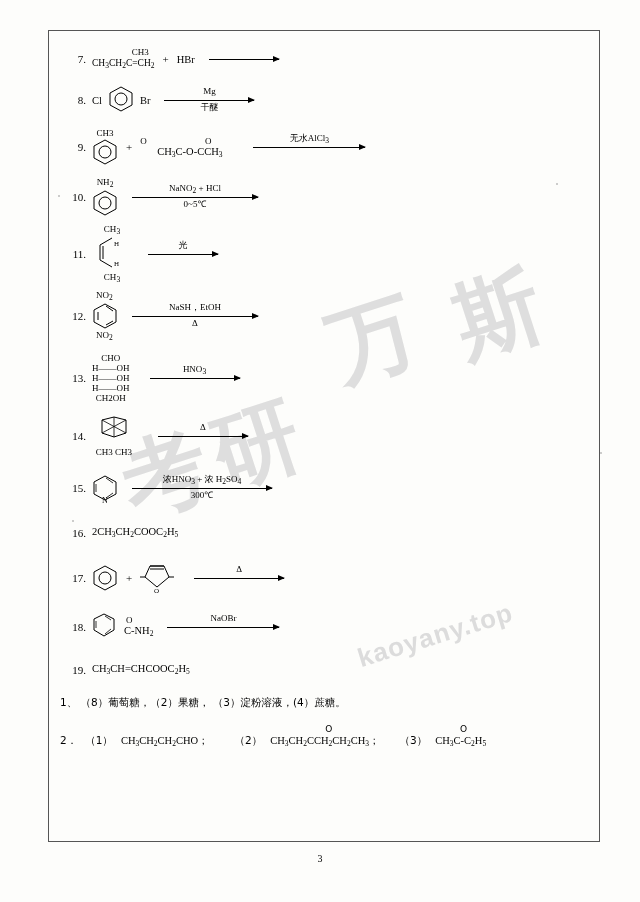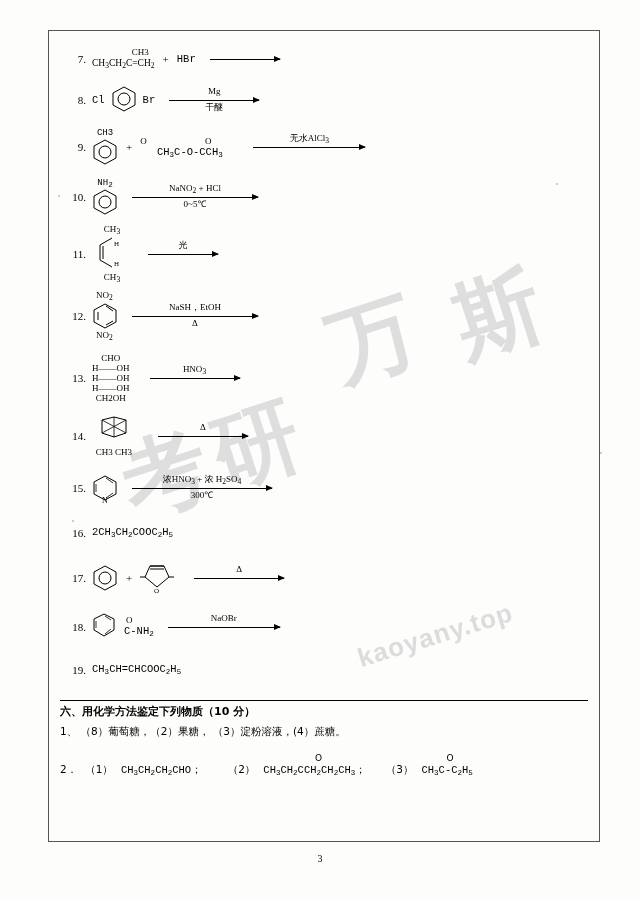--- a/index.html
+++ b/index.html
@@ -57,21 +57,21 @@
   }
   .num{
     width:26px;
     flex:0 0 26px;
     text-align:right;
     padding-right:6px;
     font-size:11px;
     font-family:"Liberation Serif", serif;
   }
   .body{flex:1 1 auto;display:flex;align-items:center;gap:6px;flex-wrap:nowrap;}
-  .formula{font-family:Liberation Mono, monospace;font-size:10.5px;white-space:nowrap;}
+  .formula{font-family:Liberation Serif, serif;font-size:10.5px;white-space:nowrap;}
   sub{font-size:7.5px;vertical-align:-0.25em;}
   .plus{font-size:11px;padding:0 2px;}
 
   
   .arrow{
     position:relative;
     display:inline-block;
     min-width:90px;
     height:26px;
     margin:0 8px;
@@ -393,21 +393,20 @@
       </div>
     </div>
 
     <div class="rxn" style="min-height:36px;">
       <div class="num">19.</div>
       <div class="body">
         <span class="formula">CH<sub>3</sub>CH=CHCOOC<sub>2</sub>H<sub>5</sub></span>
       </div>
     </div>
 
-    <div class="section-head">六、用化学方法鉴定下列物质（10 分）</div>
 
     <div class="q-line">
       <span>1、</span>
       <span>（8）葡萄糖，（2）果糖，</span>
       <span>（3）淀粉溶液，(4）蔗糖。</span>
     </div>
 
     <div class="q-line" style="margin-top:14px;display:flex;align-items:flex-end;gap:8px;">
       <span>2．</span>
       <span>（1）</span>

